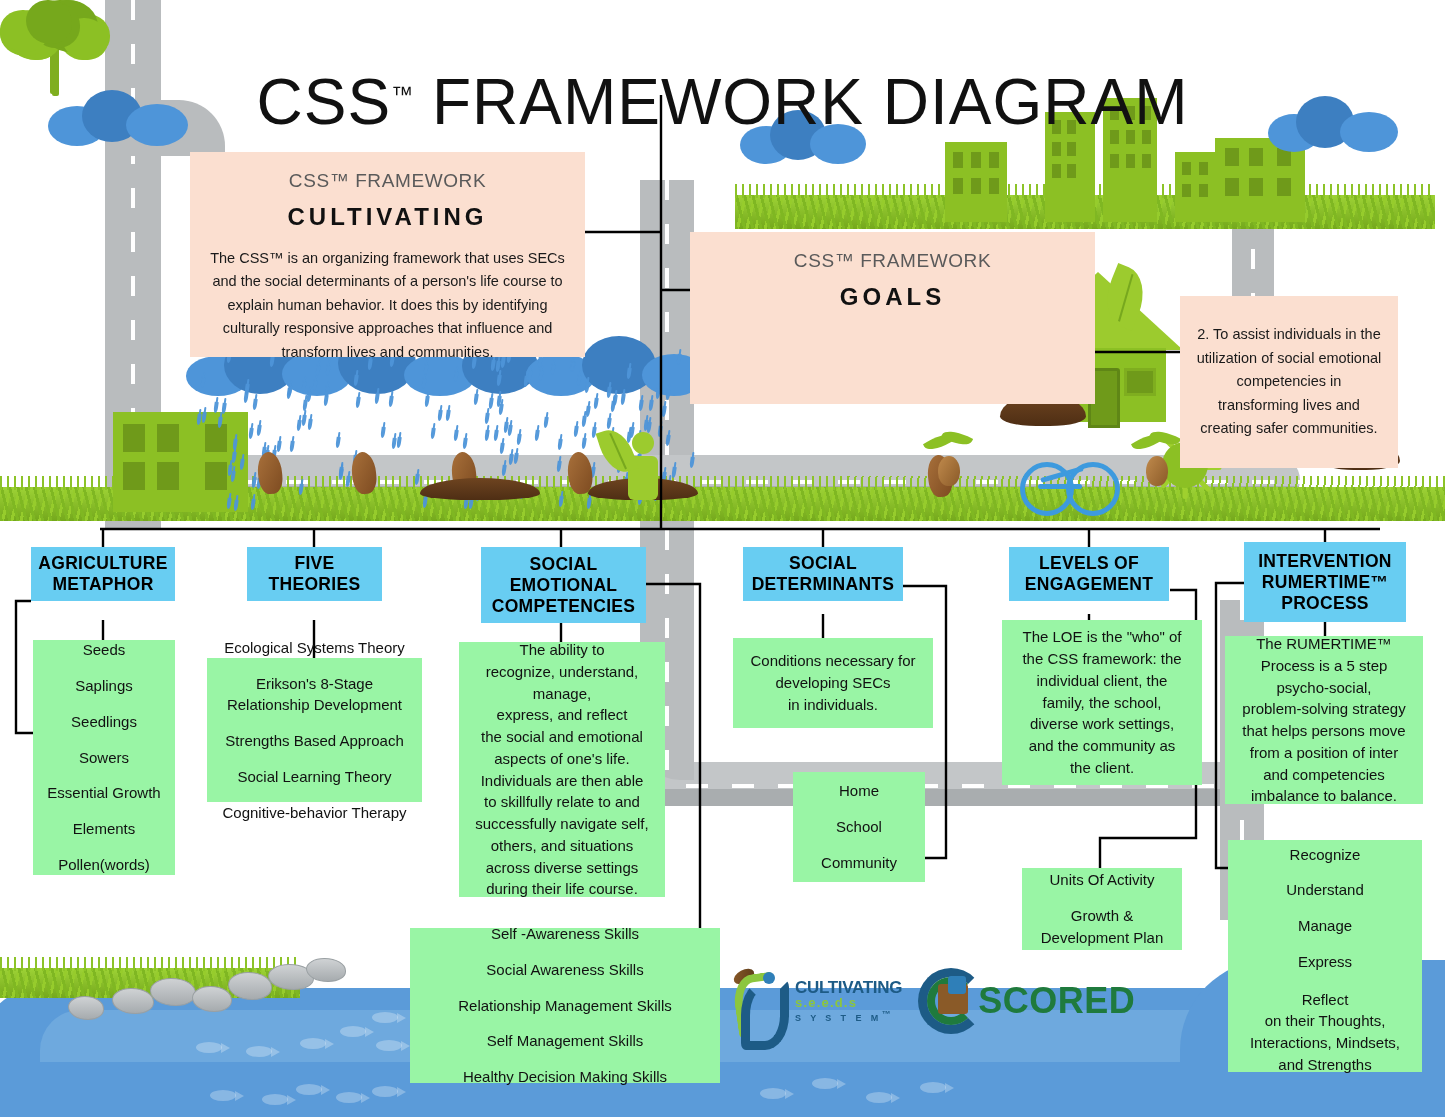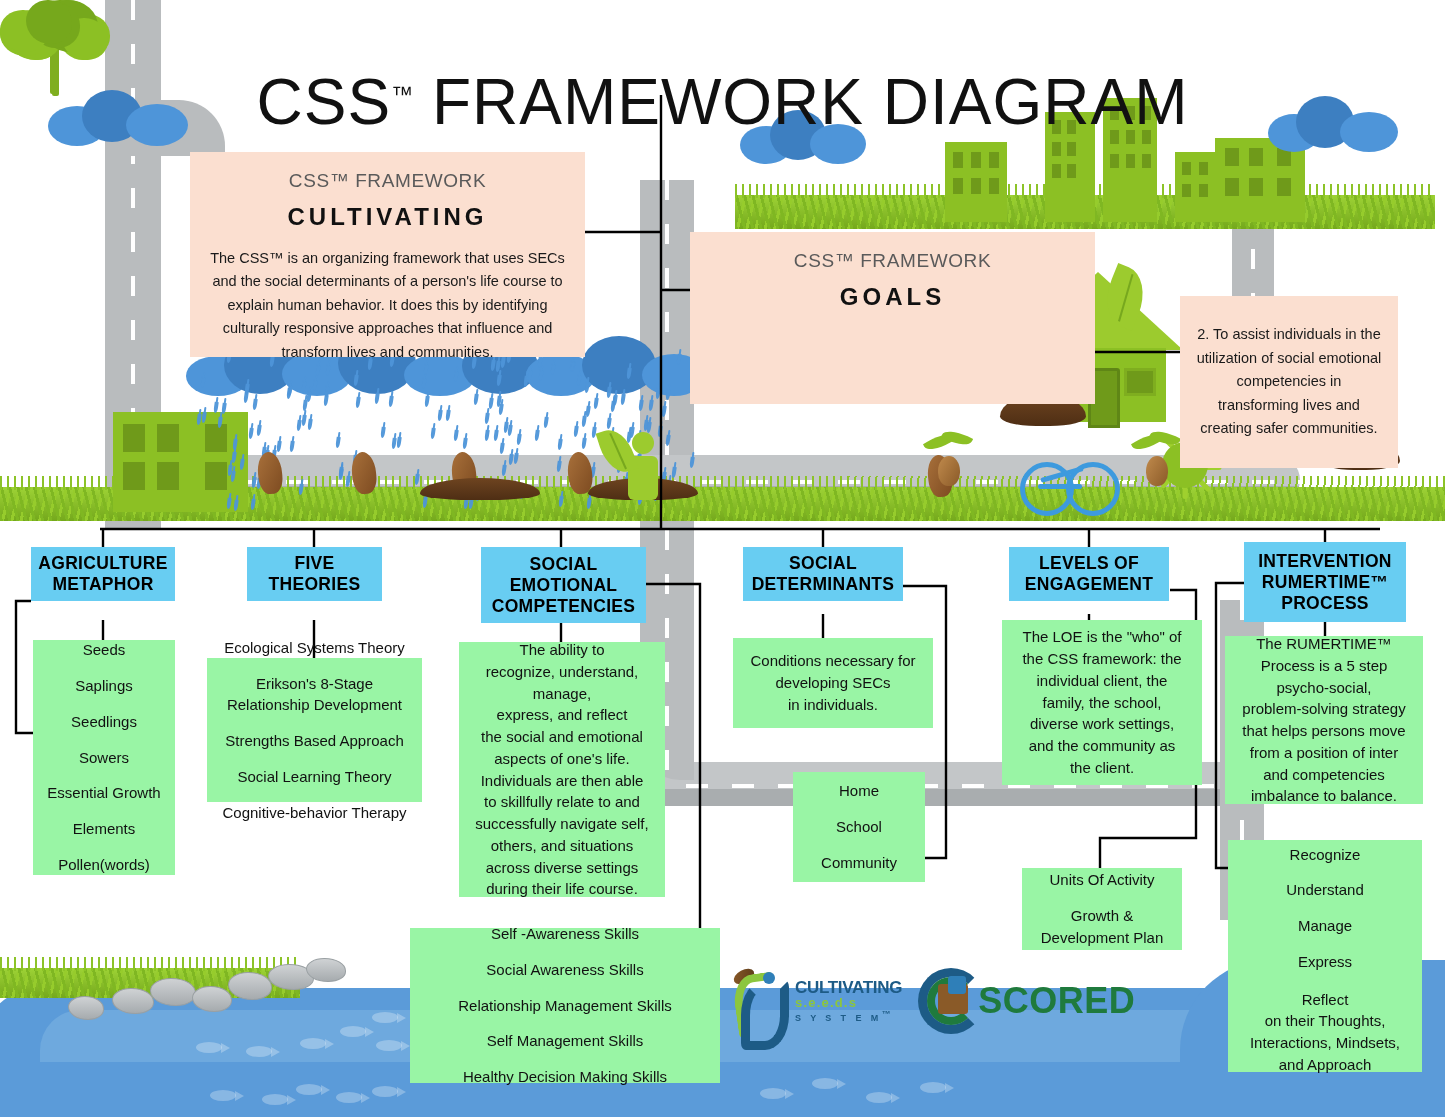--- a/index.html
+++ b/index.html
@@ -678,21 +678,21 @@
     </div>
 
   <div class="grn" style="left:1228px;top:840px;width:194px;height:232px;">
       <span class="ln" style="margin: 7px 0px;">Recognize</span>
       <span class="ln" style="margin: 7px 0px;">Understand</span>
       <span class="ln" style="margin: 7px 0px;">Manage</span>
       <span class="ln" style="margin: 7px 0px;">Express</span>
       <span class="ln" style="margin: 9px 0px 0px;">Reflect</span>
       <span class="ln" style="margin: 0px;">on their Thoughts,</span>
       <span class="ln" style="margin: 0px;">Interactions, Mindsets,</span>
-      <span class="ln" style="margin: 0px;">and Approach</span>
+      <span class="ln" style="margin: 0px;">and Strengths</span>
     </div>
 
   <div class="logos" style="left:735px;top:968px;">
     <div class="logo-css">
       <div class="swoosh">
         <div class="cball"></div>
         <div class="cw2"></div>
           <div class="cw1"></div>
           <div class="chead"></div>
       </div>

